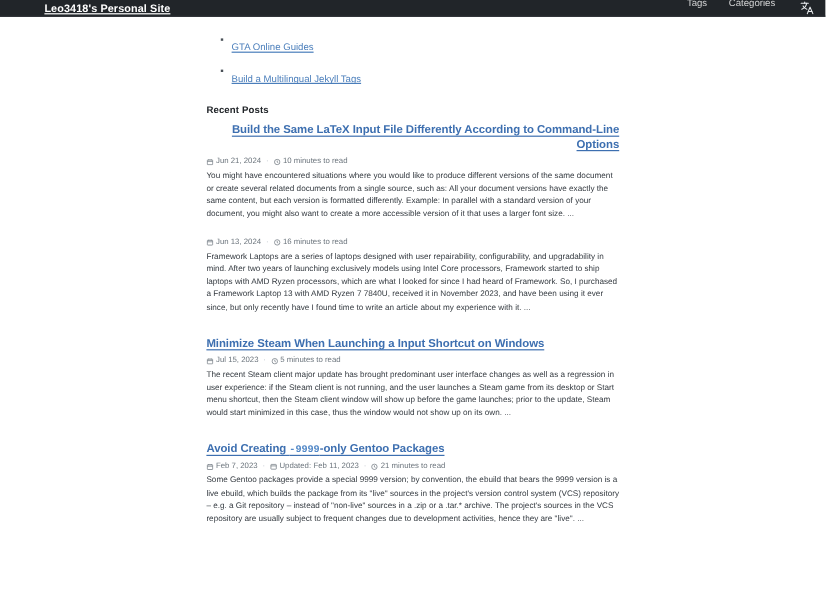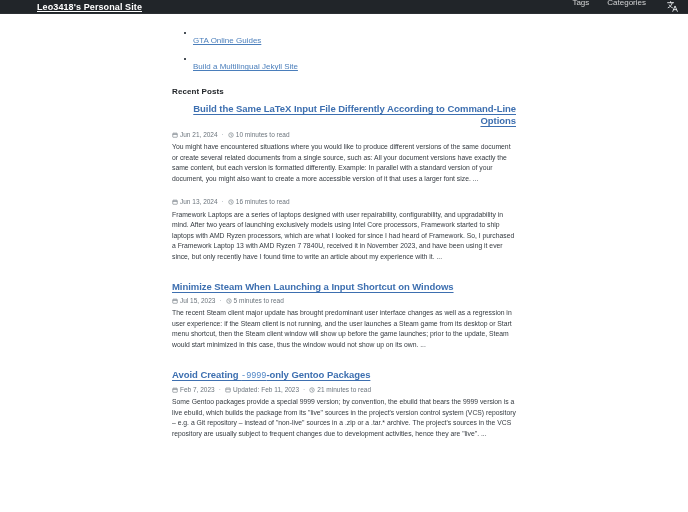--- a/index.html
+++ b/index.html
@@ -126,21 +126,21 @@
     text-decoration: underline;
     text-underline-offset: 1.5px;
     line-height: 1.25;
     margin: 0 0 4px 0;
     letter-spacing: -0.05px;
     text-align: right;
   }
   a.post-title code {
     font-family: "Liberation Mono", monospace;
     font-size: 8.5px;
-    font-weight: normal;
+    font-weight: bold;
     color: #4f86c6;
   }
 
   .post-meta {
     display: flex;
     align-items: center;
     flex-wrap: wrap;
     font-size: 6.5px;
     color: #6c757d;
     margin: 0 0 4px 0;
@@ -198,21 +198,21 @@
 
 <div class="page">
   <div class="container">
 
 
     <ul class="collections">
       <li>
         <a class="link" href="#">GTA Online Guides</a>
       </li>
       <li>
-        <a class="link" href="#">Build a Multilingual Jekyll Site</a>
+        <a class="link" href="#">Build a Multilingual Jekyll Tags</a>
       </li>
     </ul>
 
     <h2 class="section-title">Recent Posts</h2>
 
     <div class="posts">
 
       <article class="post">
         <a class="post-title" href="#">
           <span>Build the Same LaTeX Input File Differently According to Command-Line Options</span>

